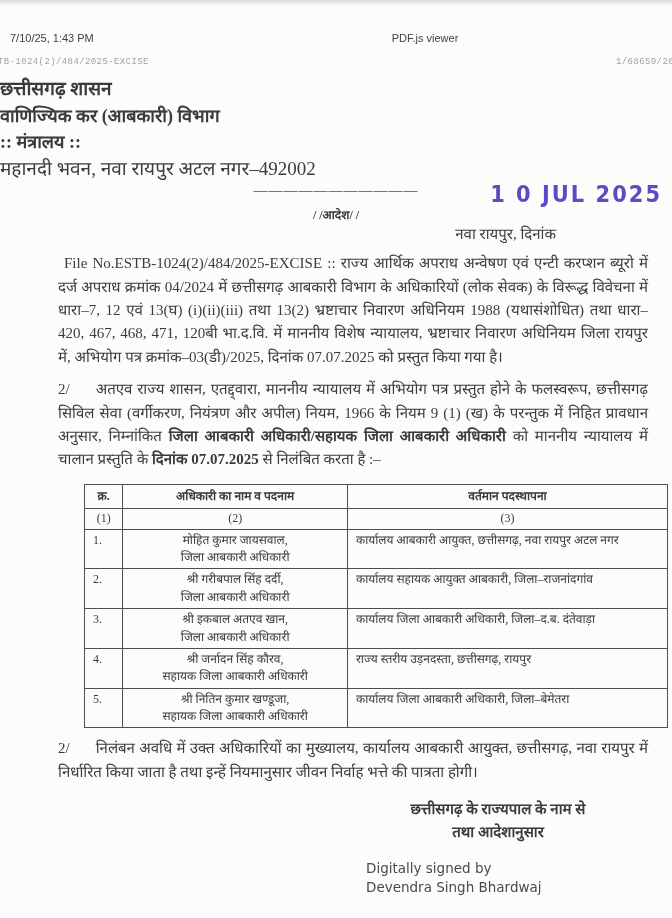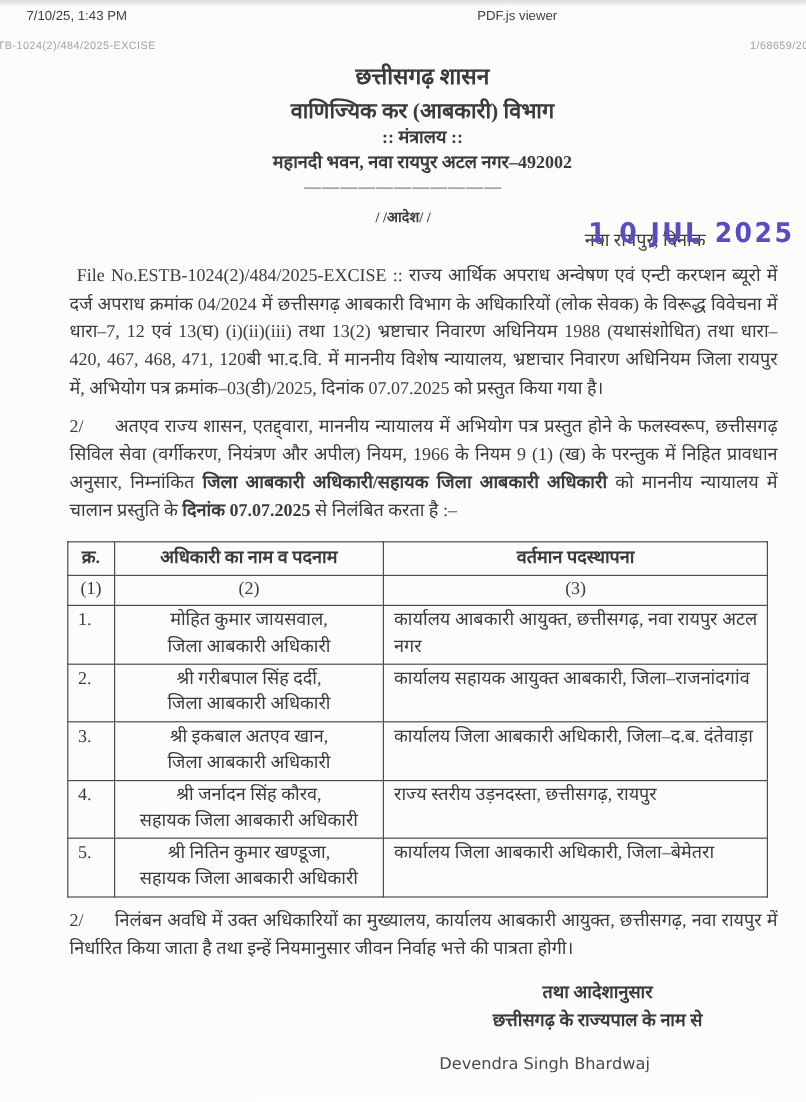--- a/index.html
+++ b/index.html
@@ -13,61 +13,61 @@
     color:#3b3b3b;
     overflow:hidden;
   }
   .scan-edge {
     position:absolute; top:0; left:0; right:0; height:6px;
     background:linear-gradient(180deg,#d9dde1 0%,#eef0f1 60%,rgba(255,255,255,0) 100%);
     pointer-events:none;
   }
   .viewer-bar {
     display:flex; align-items:center;
-    padding:8px 12px 0 22px;
+    padding:8px 12px 0 10px;
     font-family:"Liberation Sans","DejaVu Sans",sans-serif;
-    font-size:11px; color:#3f3f3f;
+    font-size:11px; color:#3f3f3f;margin-top:24px;
   }
   .viewer-bar .vts { width:220px; }
   .viewer-bar .vtitle { flex:1; text-align:center; padding-right:40px; }
   .ref-row {
     display:flex; justify-content:space-between;
     margin-top:13px;
-    font-family:Liberation Sans, sans-serif;
+    font-family:Liberation Mono, monospace;
     font-size:9px; color:#a2a2a2; letter-spacing:0.4px;
   }
   .ref-row .rleft { margin-left:-2px; }
   .ref-row .rright { margin-right:-2px; }
-  .letterhead { text-align:center; margin-top:8px; line-height:1.45;padding-left:32px; }
+  .letterhead { margin-top:8px; line-height:1.45; }
   .letterhead .l1 { font-size:19px; font-weight:bold; }
   .letterhead .l2 { font-size:18px; font-weight:bold; }
-  .letterhead .l3 { font-size:15px; font-weight:bold; }
-  .letterhead .l4 { font-size:15px; font-weight:bold; }
+  .letterhead .l3 { font-size:18px; font-weight:bold; }
+  .letterhead .l4 { font-size:19px; font-weight:normal; }
   .divider { text-align:center; font-size:14px; letter-spacing:1px; color:#4a4a4a; margin-top:1px; }
   .order-heading { text-align:center; font-size:12px; font-weight:bold; margin-top:7px; }
-  .place-date { text-align:right; padding-right:84px; font-size:15px; margin-top:0px; }
+  .place-date { text-align:right; padding-right:116px; font-size:15px; margin-top:0px; }
   .date-stamp {
     position:absolute; top:182px; right:10px;
     font-family:"DejaVu Sans","Liberation Sans",sans-serif;
     font-weight:bold; font-size:21px; letter-spacing:2px;
     transform:scaleY(1.08);
   }
   .para {
     margin:9px 24px 0 58px;
     font-size:15px; line-height:1.56;
     text-align:justify;
   }
   .para.first { text-indent:6px; }
   .marker { display:inline-block; margin-right:26px; }
   .bold { font-weight:bold; }
   table.susp {
     border-collapse:collapse;
-    margin:12px 24px 0 56px;
+    margin:12px 24px 0 84px;
     width:584px;
-    font-size:15px;
+    font-size:12px;
     line-height:1.45;
   }
   table.susp td, table.susp th {
     border:1.4px solid #4d4d4d;
     padding:2px 8px;
     vertical-align:top;
     font-weight:normal;
   }
   table.susp th { font-weight:bold; text-align:center; padding:3px 4px; }
   table.susp .subhead td { text-align:center; padding:1px 4px; }
@@ -165,21 +165,22 @@
         <div>सहायक जिला आबकारी अधिकारी</div>
       </td>
       <td class="col-post">कार्यालय जिला आबकारी अधिकारी, जिला–बेमेतरा</td>
     </tr>
   </tbody>
     </table>
 
   <p class="para"><span class="marker">2/</span><span>निलंबन अवधि में उक्त अधिकारियों का मुख्यालय, कार्यालय आबकारी आयुक्त, छत्तीसगढ़, नवा रायपुर में निर्धारित किया जाता है तथा इन्हें नियमानुसार जीवन निर्वाह भत्ते की पात्रता होगी।</span></p>
 
   <div class="closing">
+    <div class="c-center">छत्तीसगढ़ के राज्यपाल के नाम से</div>
     <div class="c-center">तथा आदेशानुसार</div>
-    <div class="c-center">छत्तीसगढ़ के राज्यपाल के नाम से</div>
     <div class="digital-sig">
+      <div>Digitally signed by</div>
       <div>Devendra Singh Bhardwaj</div>
 
     </div>
 
   </div>
 </div>
 
 </body></html>

